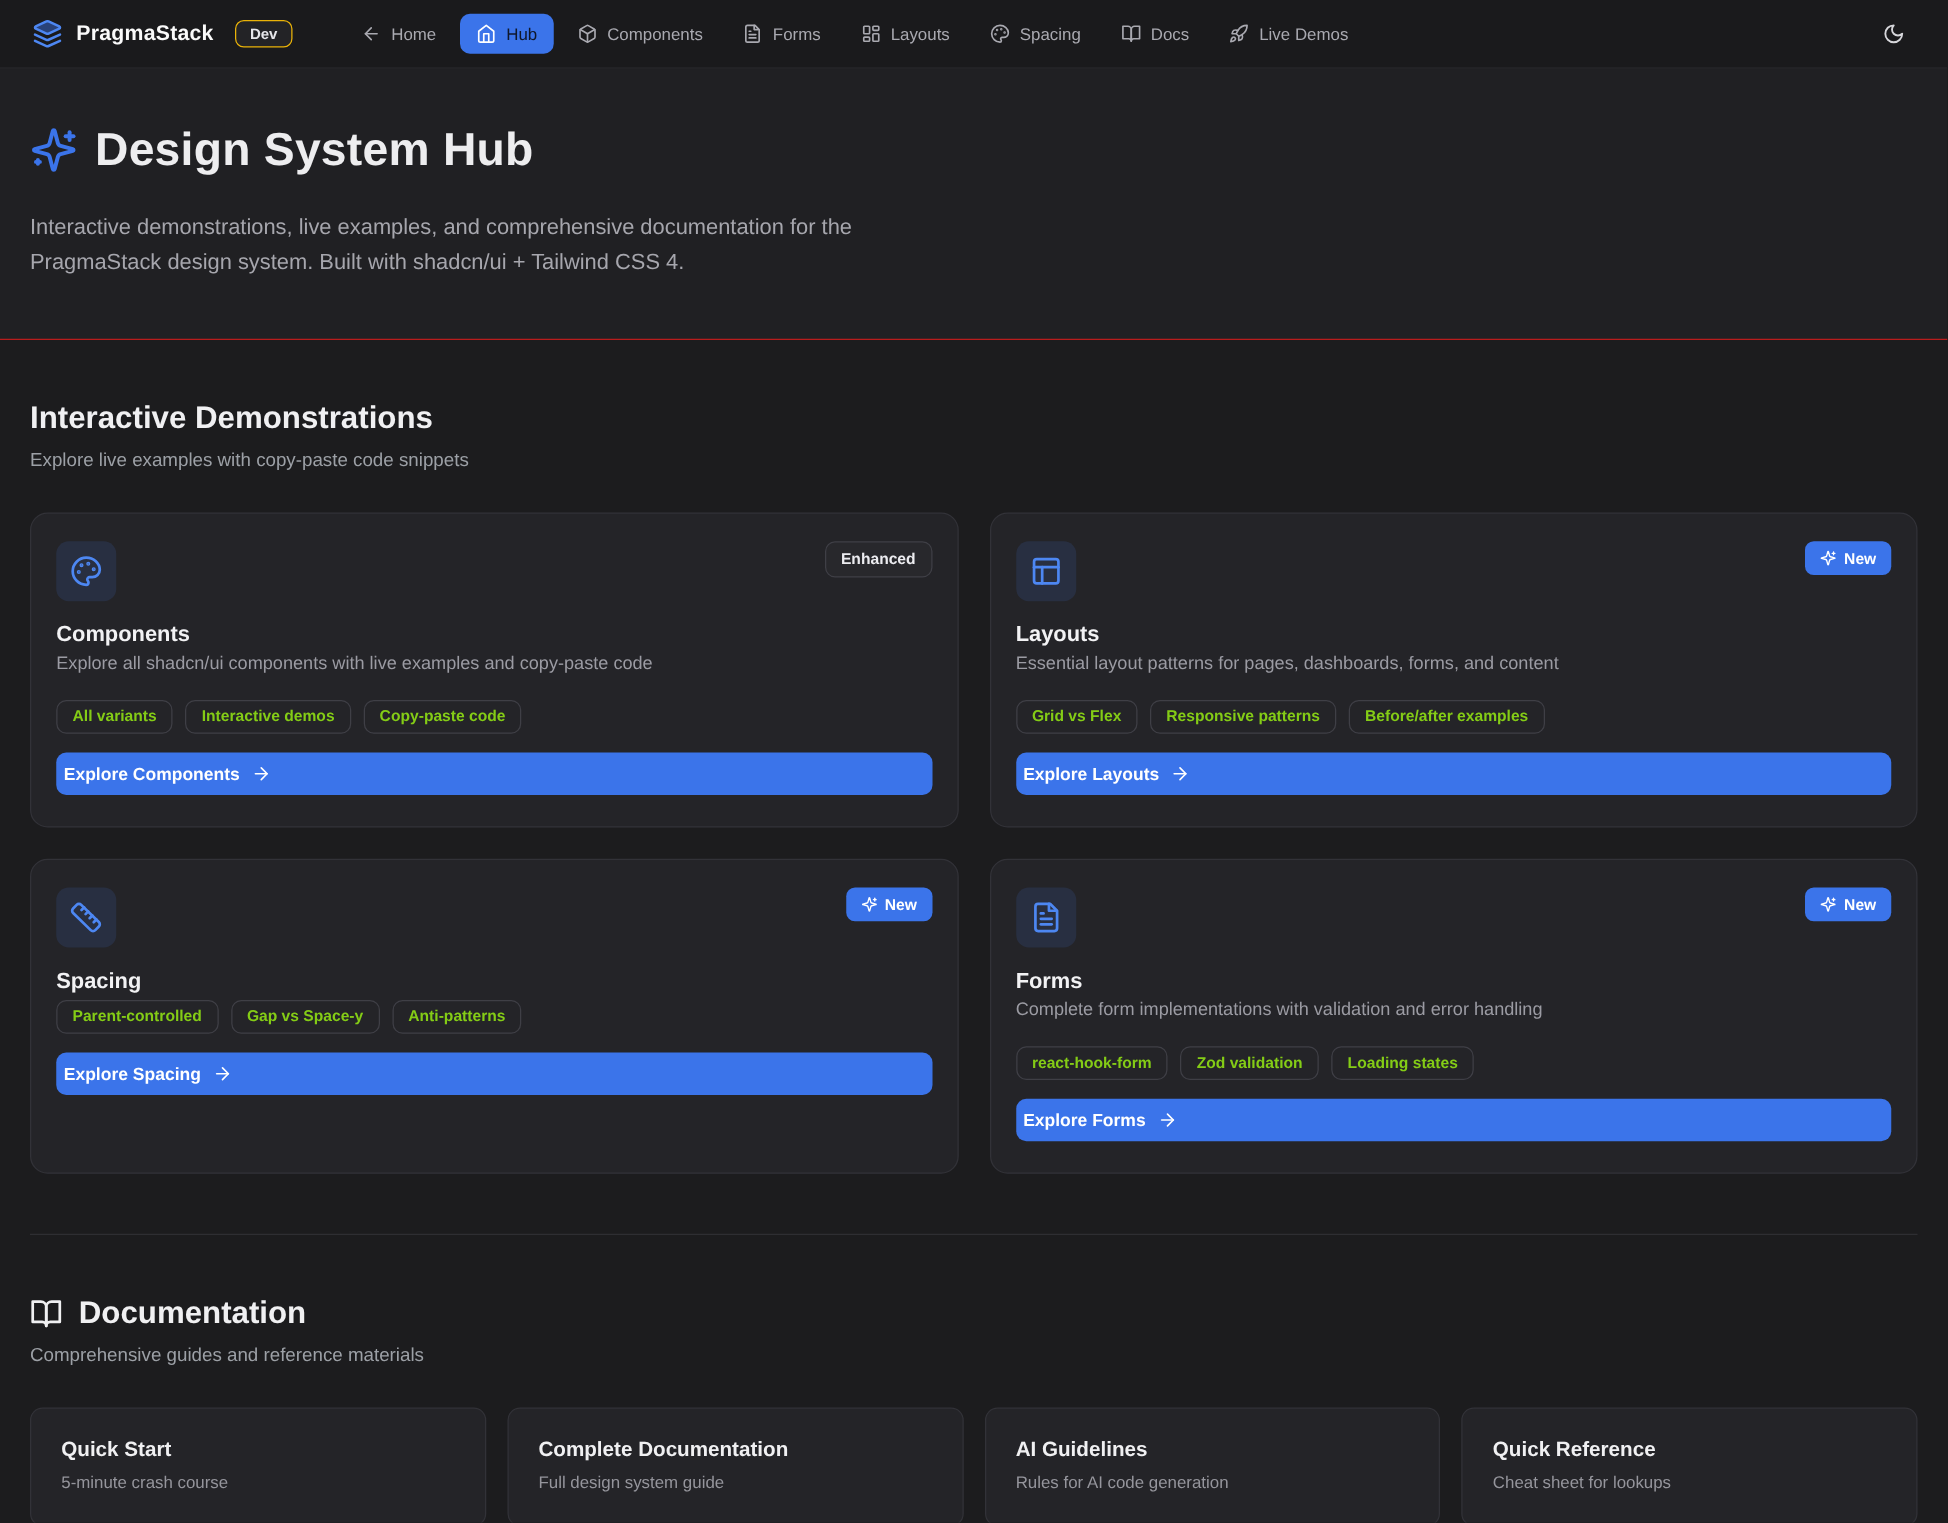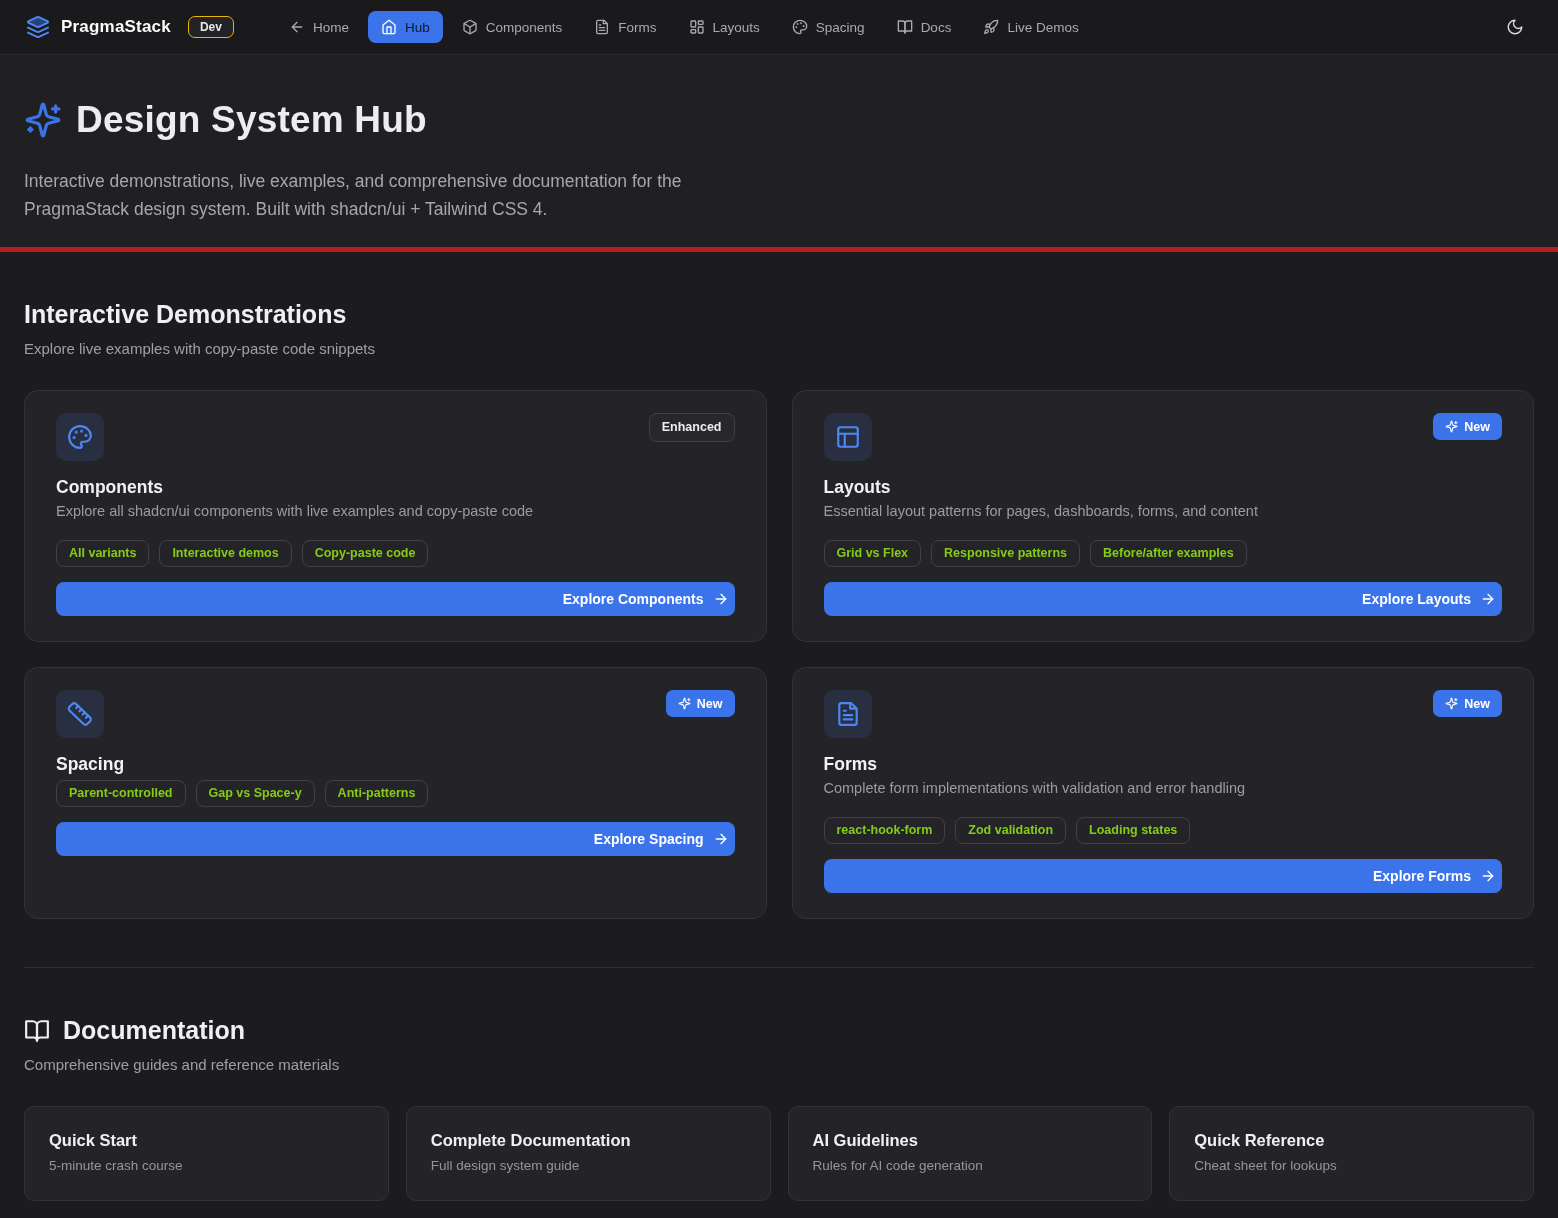--- a/index.html
+++ b/index.html
@@ -45,22 +45,22 @@
   .nav-item svg{color:#a9a9b0;}
   .nav-item.active{background:var(--accent);color:#0f172a;}
   .nav-item.active svg{color:#fff;}
   .theme-toggle{
     margin-left:auto;background:none;border:none;padding:8px;cursor:pointer;color:#d6d6da;
   }
 
   
   .hero{
     background:var(--hero-bg);
-    border-bottom:5px solid #b91c1c;
-    padding:44px 24px 24px;
+    border-bottom:1px solid #b91c1c;
+    padding:44px 24px 48px;
   }
   .hero h1{
     display:flex;align-items:center;gap:14px;
     margin:0 0 26px;font-size:37px;font-weight:800;color:#ededef;letter-spacing:.2px;
   }
   .hero h1 svg{color:var(--accent);}
   .hero p{
     margin:0;max-width:742px;
     font-size:17.5px;line-height:1.6;color:#a6a6ad;
   }
@@ -70,42 +70,42 @@
   .section-heading{
     margin:48px 0 0;display:flex;align-items:center;gap:13px;
     font-size:25px;font-weight:700;color:#f0f0f2;
   }
   .section-sub{margin:11px 0 33px;font-size:15px;color:#9ca0a6;}
 
   
   .demo-grid{display:grid;grid-template-columns:1fr 1fr;gap:25px;}
   .demo-card{
     background:var(--card-bg);border:1px solid var(--card-border);
-    border-radius:14px;padding:22px 31px 24px;height:252px;
+    border-radius:14px;padding:22px 20px 24px;height:252px;
   }
   .card-top{display:flex;justify-content:space-between;align-items:flex-start;margin-bottom:16px;}
   .icon-box{
     width:48px;height:48px;border-radius:10px;
     background:rgba(70,120,240,0.13);
     display:flex;align-items:center;justify-content:center;color:var(--icon-blue);
   }
   .badge{display:inline-flex;align-items:center;gap:6px;font-size:12.5px;font-weight:700;line-height:1;}
   .badge-outline{border:1px solid var(--pill-border);background:#28282c;color:#ececf0;border-radius:8px;padding:7px 12px;}
   .badge-primary{background:var(--accent);color:#fff;border-radius:7px;padding:7px 12px;align-items:flex-end;}
   .demo-card h3{margin:0 0 5px;font-size:17.5px;font-weight:700;color:#f2f2f4;}
   .demo-card .desc{margin:0 0 21px;font-size:14.5px;color:var(--text-muted);}
   .tags{display:flex;gap:10px;margin-bottom:15px;}
   .tag{
     border:1px solid var(--pill-border);border-radius:8px;
     padding:5px 12px;font-size:12.5px;font-weight:700;color:#84cc16;line-height:1.2;
   }
   .explore-btn{
     width:100%;height:34px;border:none;border-radius:8px;cursor:pointer;
     background:var(--accent);color:#fff;
-    display:flex;align-items:center;justify-content:flex-end;gap:9px;
+    display:flex;align-items:center;justify-content:flex-start;gap:9px;
     font-family:inherit;font-size:14px;font-weight:600;
   }
 
   
   .divider{border:none;border-top:1px solid #2e2e32;margin:48px 0 0;}
   .doc-grid{display:grid;grid-template-columns:repeat(4,1fr);gap:17px;margin-bottom:18px;}
   .doc-card{
     background:var(--card-bg);border:1px solid var(--card-border);
     border-radius:10px;padding:24px;height:95px;cursor:pointer;
   }

